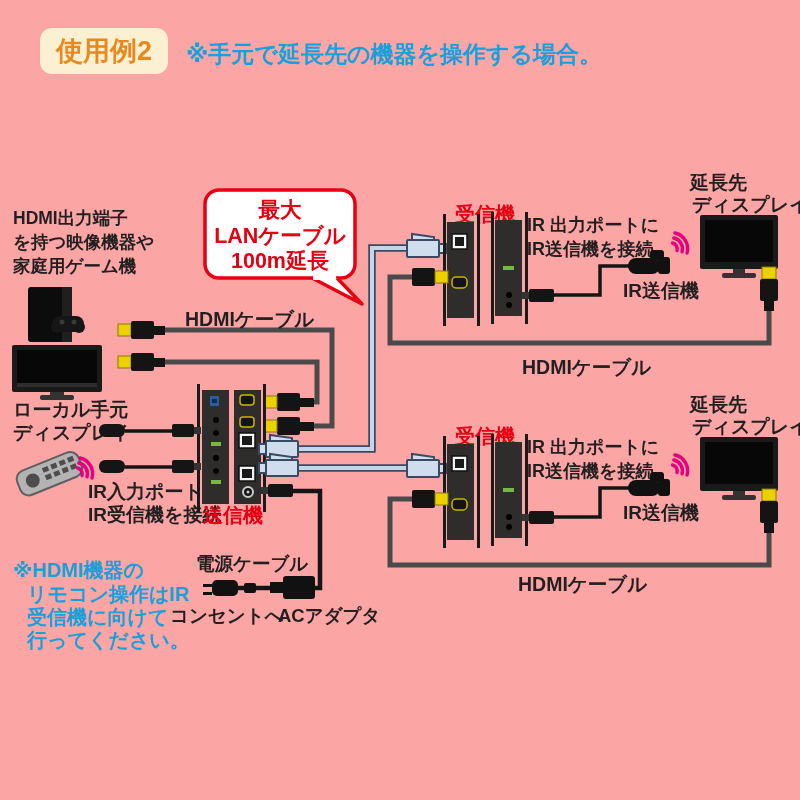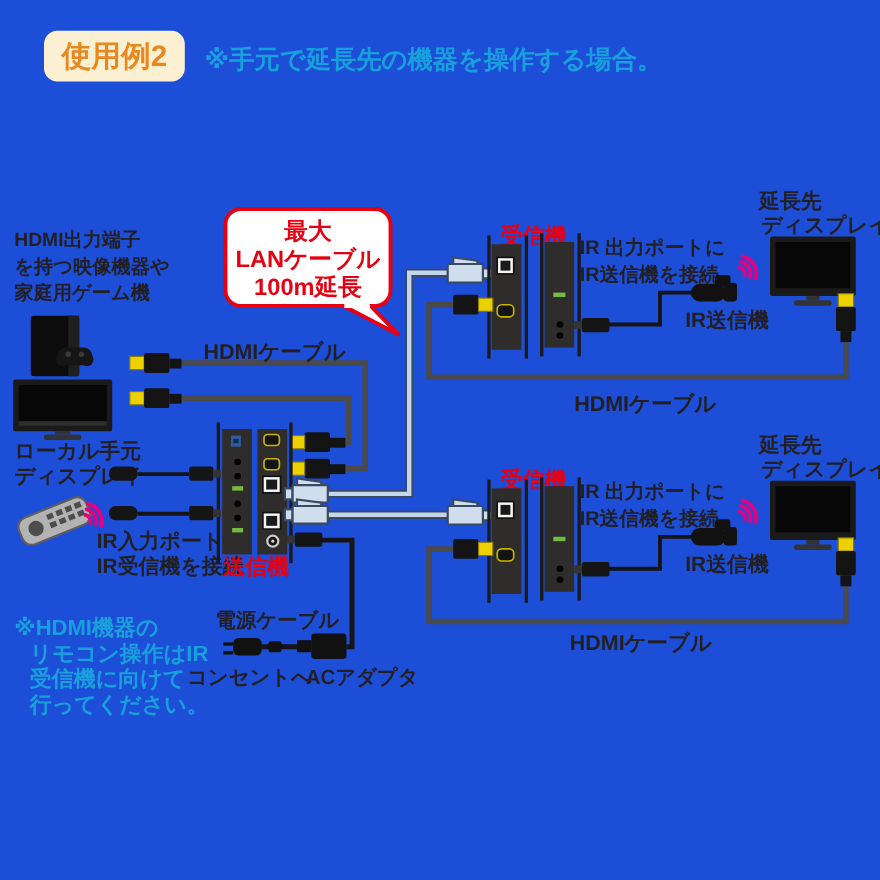--- a/index.html
+++ b/index.html
@@ -1,16 +1,16 @@
 <!DOCTYPE html>
 <html><head>
 <meta charset="utf-8">
 <style>
   html,body{margin:0;padding:0;background:#ffffff;}
-  .page{position:relative;width:800px;height:800px;background:#1d4ed8;overflow:hidden;
+  .page{position:relative;width:800px;height:800px;background:#fca5a5;overflow:hidden;
         font-family:"Liberation Sans","DejaVu Sans",sans-serif;}
   svg{position:absolute;left:0;top:0;}
   text{font-family:"Liberation Sans","DejaVu Sans",sans-serif;font-weight:bold;}
   .t-black{fill:#231f20;}
   .t-red{fill:#e60012;}
   .t-blue{fill:#18a0dc;}
   .t-orange{fill:#e8891f;}
   .panel{fill:#2f2d2b;}
   .flange{fill:#1a1a1a;}
   .hdmi-cable{stroke:#4a4a4a;stroke-width:5;fill:none;}

